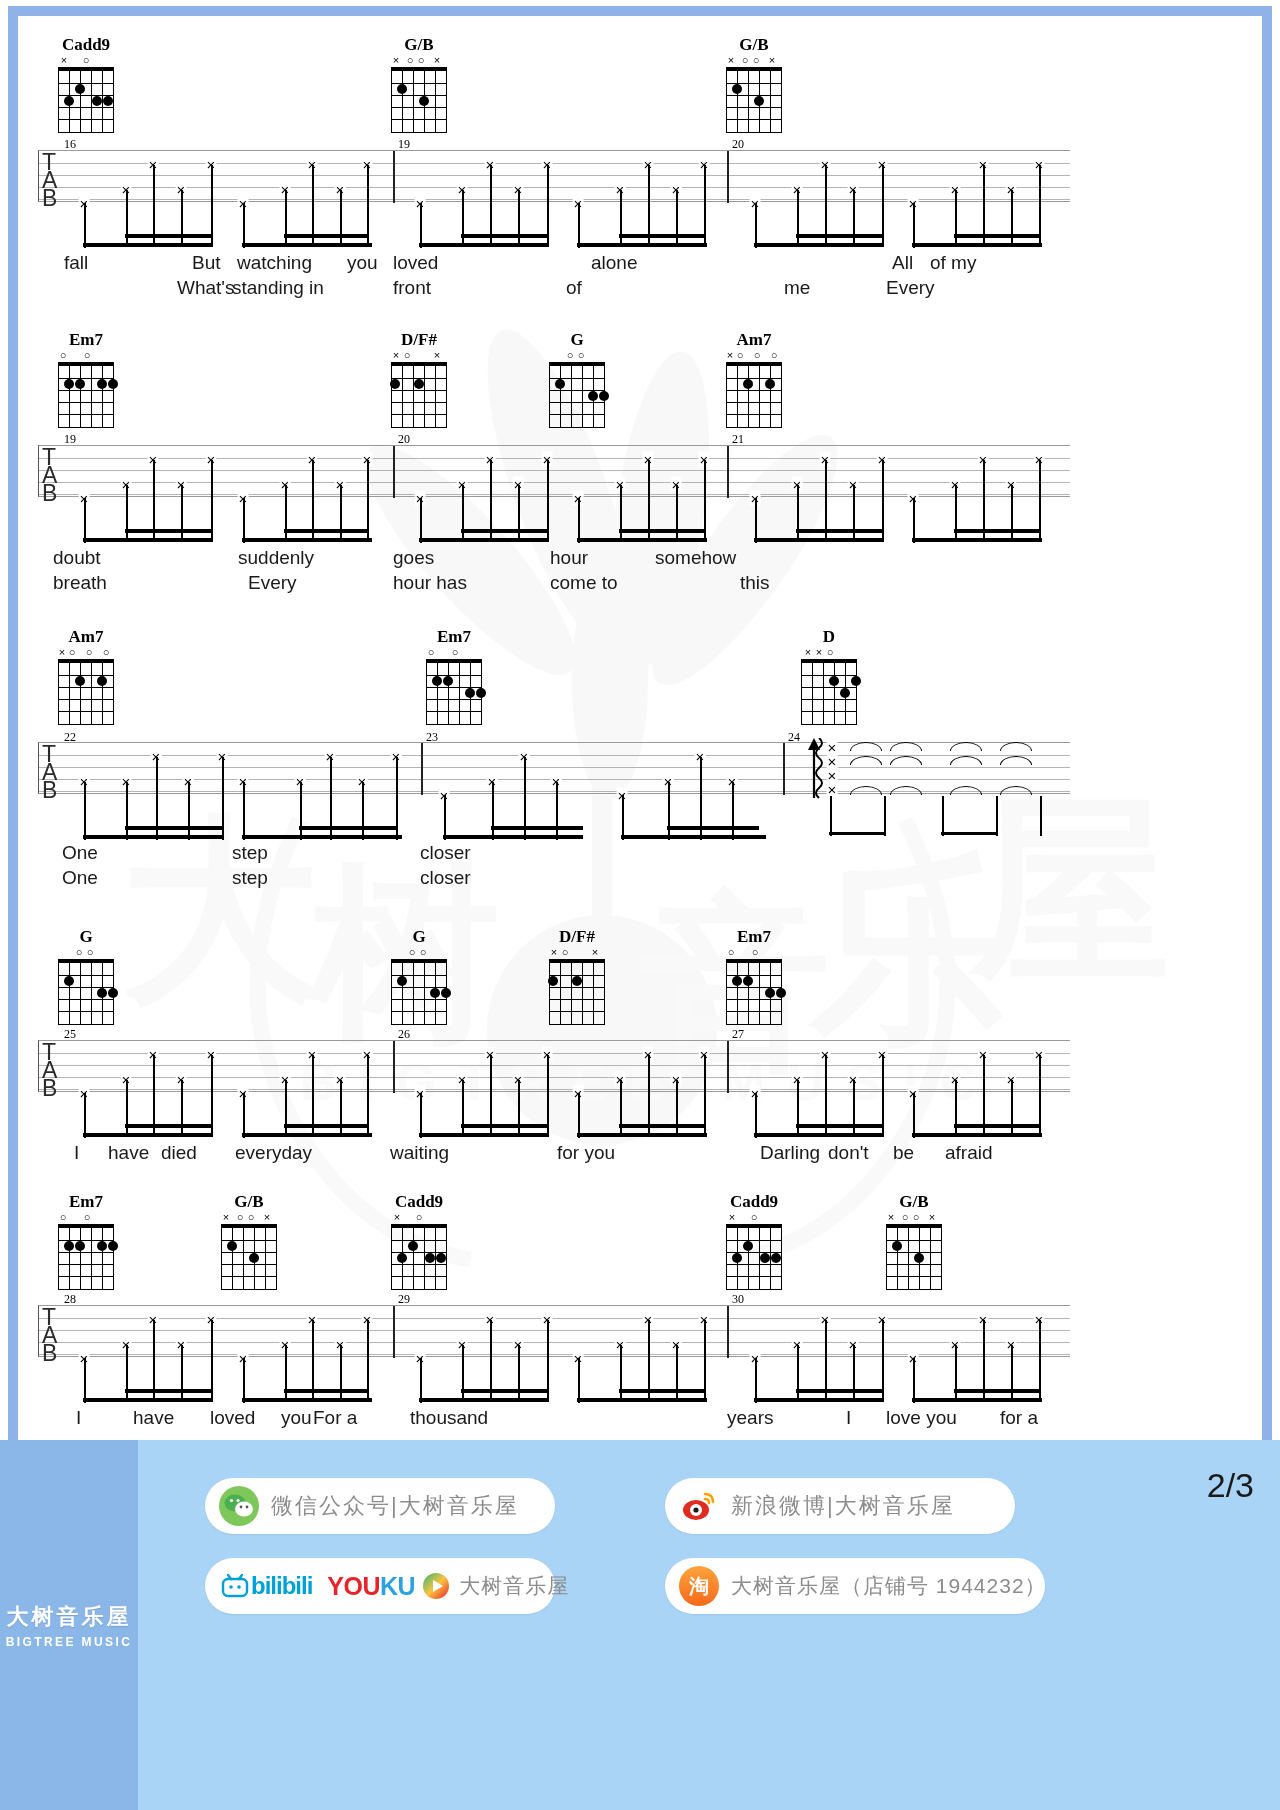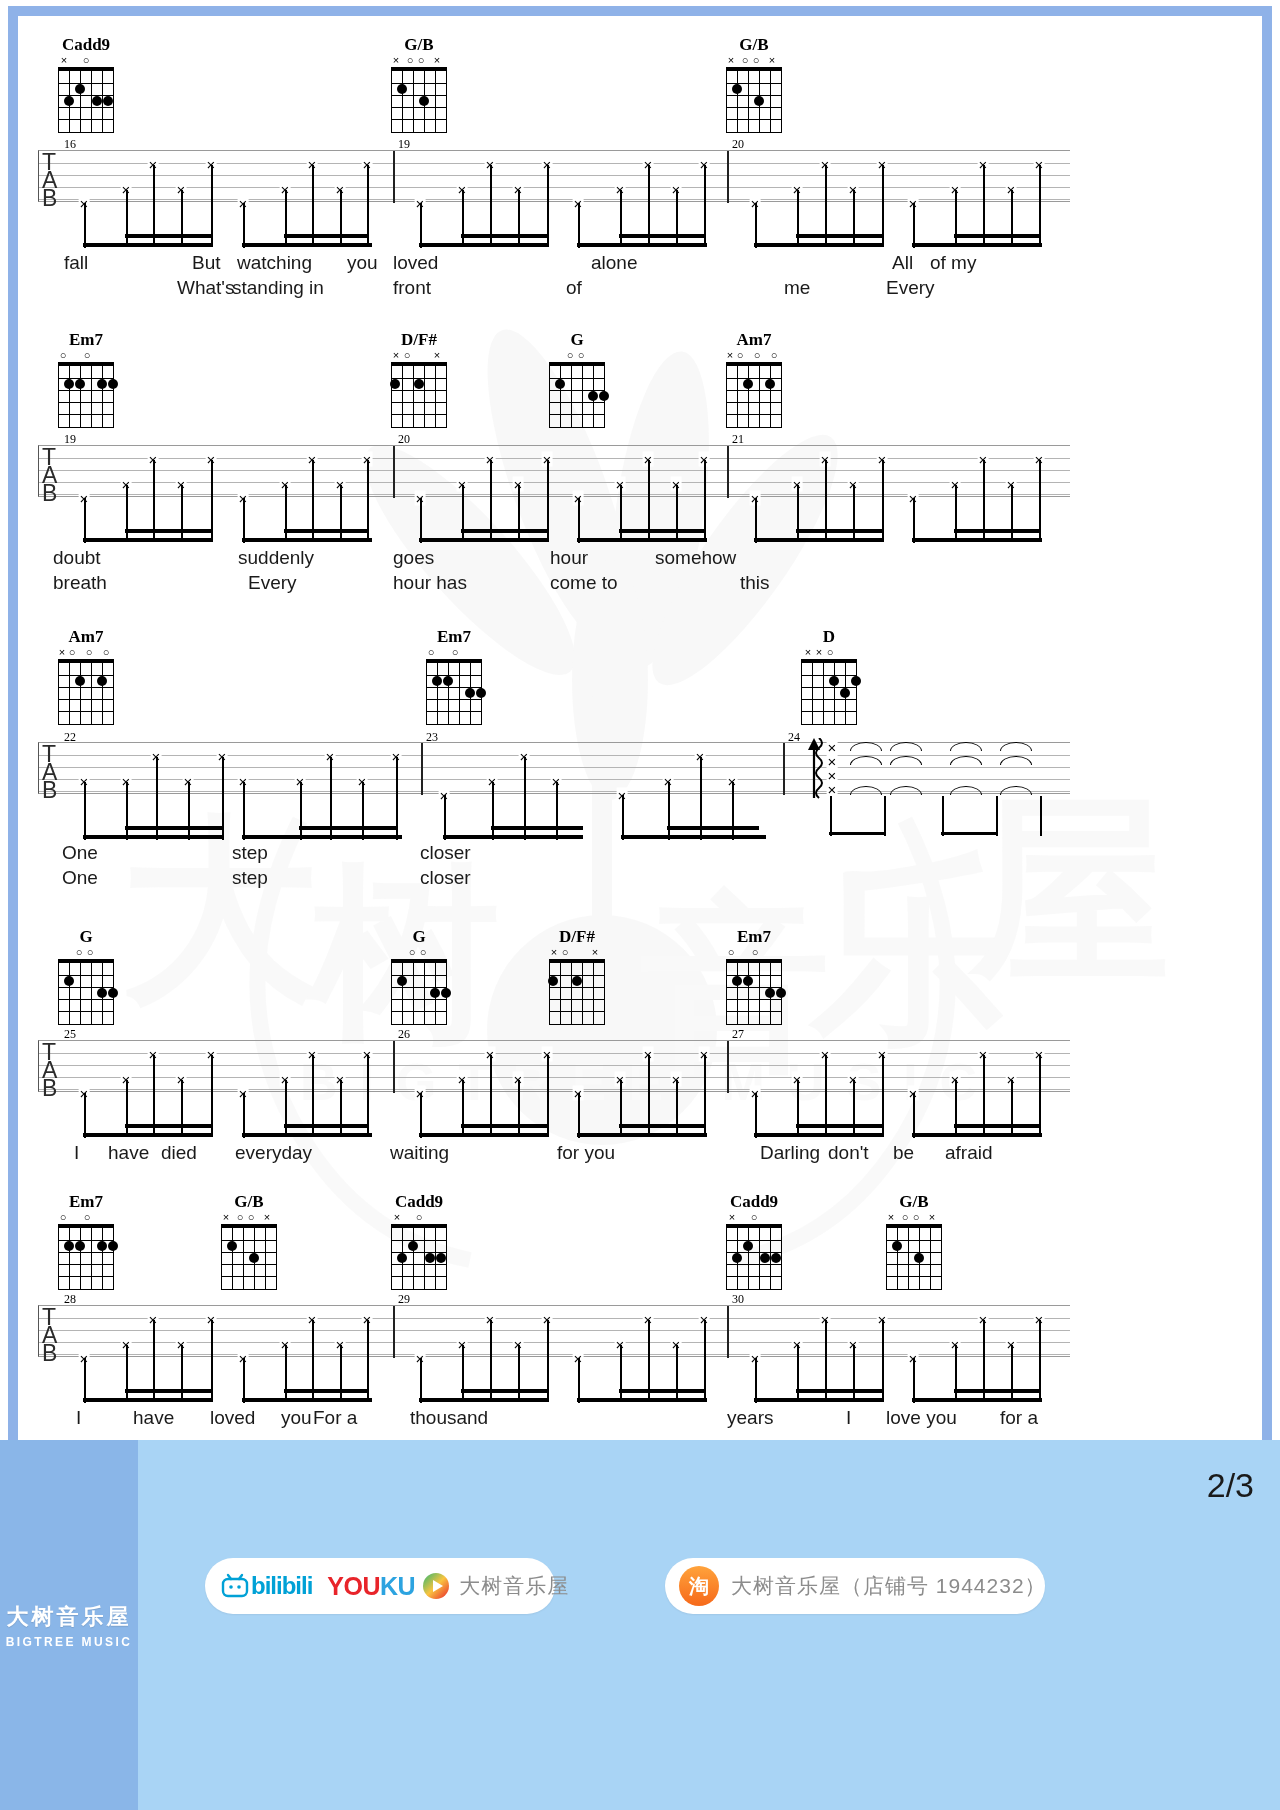--- a/index.html
+++ b/index.html
@@ -1242,21 +1242,46 @@
 
   </div>
 
   <div class="footer">
 
     <div class="footer-left">
       <div class="brand-cn">大树音乐屋</div>
       <div class="brand-en">BIGTREE MUSIC</div>
     </div>
 
-
+    <div class="pill" style="left:205px;top:38px;width:350px;">
+      <span class="badge" style="background:#7ec75a;display:flex;align-items:center;justify-content:center;">
+        <svg width="30" height="26" viewBox="0 0 30 26">
+          <ellipse cx="11" cy="10" rx="10.5" ry="8.5" fill="#4caf50"></ellipse>
+          <circle cx="7.5" cy="7.5" r="1.6" fill="#fff"></circle>
+          <circle cx="14" cy="7.5" r="1.6" fill="#fff"></circle>
+          <ellipse cx="20" cy="16" rx="9" ry="7.5" fill="#fff"></ellipse>
+          <circle cx="17" cy="14" r="1.4" fill="#555"></circle>
+          <circle cx="23" cy="14" r="1.4" fill="#555"></circle>
+        </svg>
+      </span>
+      <span class="ptext">微信公众号|大树音乐屋</span>
+    </div>
+
+    <div class="pill" style="left:665px;top:38px;width:350px;">
+      <span class="badge" style="background:#fff;display:flex;align-items:center;justify-content:center;">
+        <svg width="34" height="30" viewBox="0 0 34 30">
+          <ellipse cx="14" cy="19" rx="13" ry="10" fill="#e02b20"></ellipse>
+          <circle cx="14" cy="19" r="6" fill="#fff"></circle>
+          <circle cx="14" cy="19" r="2.6" fill="#1a1a1a"></circle>
+          <path d="M23 3 q8 0 8 8" stroke="#f7a400" stroke-width="2.6" fill="none" stroke-linecap="round"></path>
+          <path d="M23 8 q4 0 4 4" stroke="#f7a400" stroke-width="2.6" fill="none" stroke-linecap="round"></path>
+        </svg>
+      </span>
+      <span class="ptext">新浪微博|大树音乐屋</span>
+    </div>
 
     <div class="pill" style="left:205px;top:118px;width:350px;">
       <span class="badge" style="background:#fff;width:32px;height:32px;display:flex;align-items:center;justify-content:center;">
         <svg width="30" height="26" viewBox="0 0 30 26">
           <rect x="3" y="6" width="24" height="17" rx="5" fill="none" stroke="#00a1d6" stroke-width="2.4"></rect>
           <line x1="8" y1="2" x2="11" y2="6" stroke="#00a1d6" stroke-width="2.4" stroke-linecap="round"></line>
           <line x1="22" y1="2" x2="19" y2="6" stroke="#00a1d6" stroke-width="2.4" stroke-linecap="round"></line>
           <circle cx="11" cy="14" r="1.8" fill="#00a1d6"></circle>
           <circle cx="19" cy="14" r="1.8" fill="#00a1d6"></circle>
         </svg>

